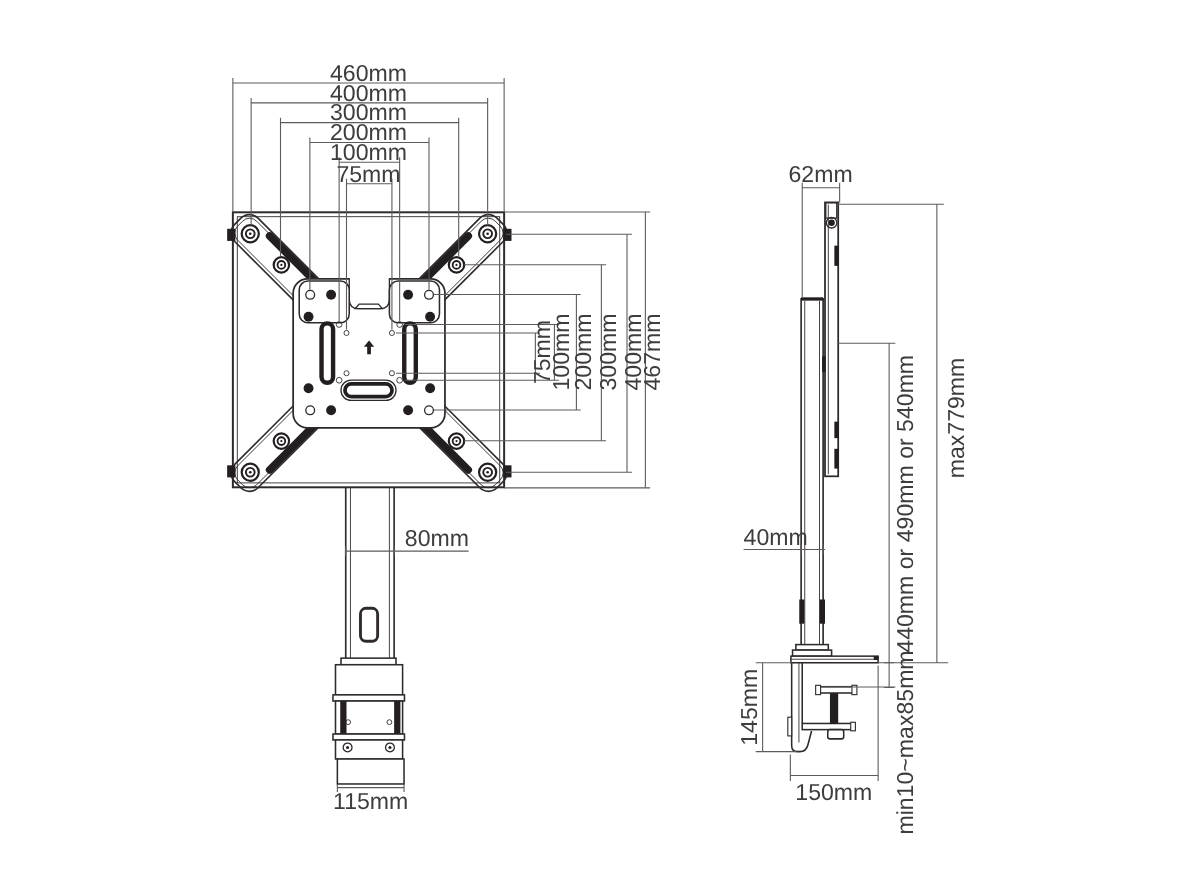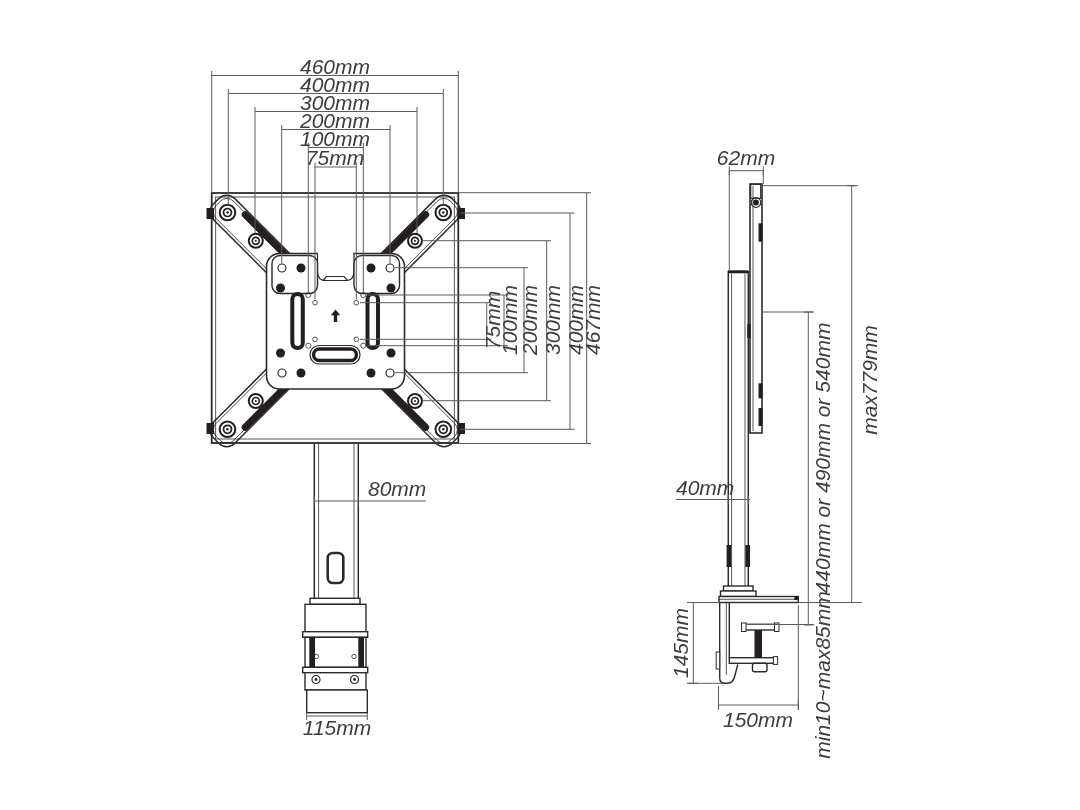--- a/index.html
+++ b/index.html
@@ -1,19 +1,19 @@
 <!DOCTYPE html>
 <html style="--background: #ffffff; --part: #2e2a2b; --dark: #231f20; --dim: #5f5b5b; --text: #3f3c3c;"><head>
 <meta charset="utf-8">
 <style>
   :root{
     --background:#ffffff; --part:#2e2a2b; --dark:#231f20; --dim:#5f5b5b; --text:#3f3c3c;
   }
   html,body{margin:0;padding:0;background:#fff;}
-  .canvas{width:1080px;height:810px;background:var(--background);position:relative;overflow:hidden;font-style:italic;}
+  .canvas{width:1080px;height:810px;background:var(--background);position:relative;overflow:hidden;}
   svg{display:block;}
   .s  {stroke:var(--part);fill:none;stroke-width:1.5;}
   .sw {stroke:var(--part);fill:#ffffff;stroke-width:1.5;}
   .s0 {stroke:var(--part);fill:none;stroke-width:0.8;}
   .s1 {stroke:var(--part);fill:none;stroke-width:1.2;}
   .sk {stroke:var(--dark);fill:#ffffff;stroke-width:2;}
   .sk2{stroke:var(--dark);fill:#ffffff;stroke-width:1.7;}
   .blk{fill:var(--dark);stroke:none;}
   .band{stroke:var(--dark);stroke-width:7;stroke-linecap:round;fill:none;}
   .slot{stroke:var(--dark);stroke-width:4;fill:#ffffff;}

